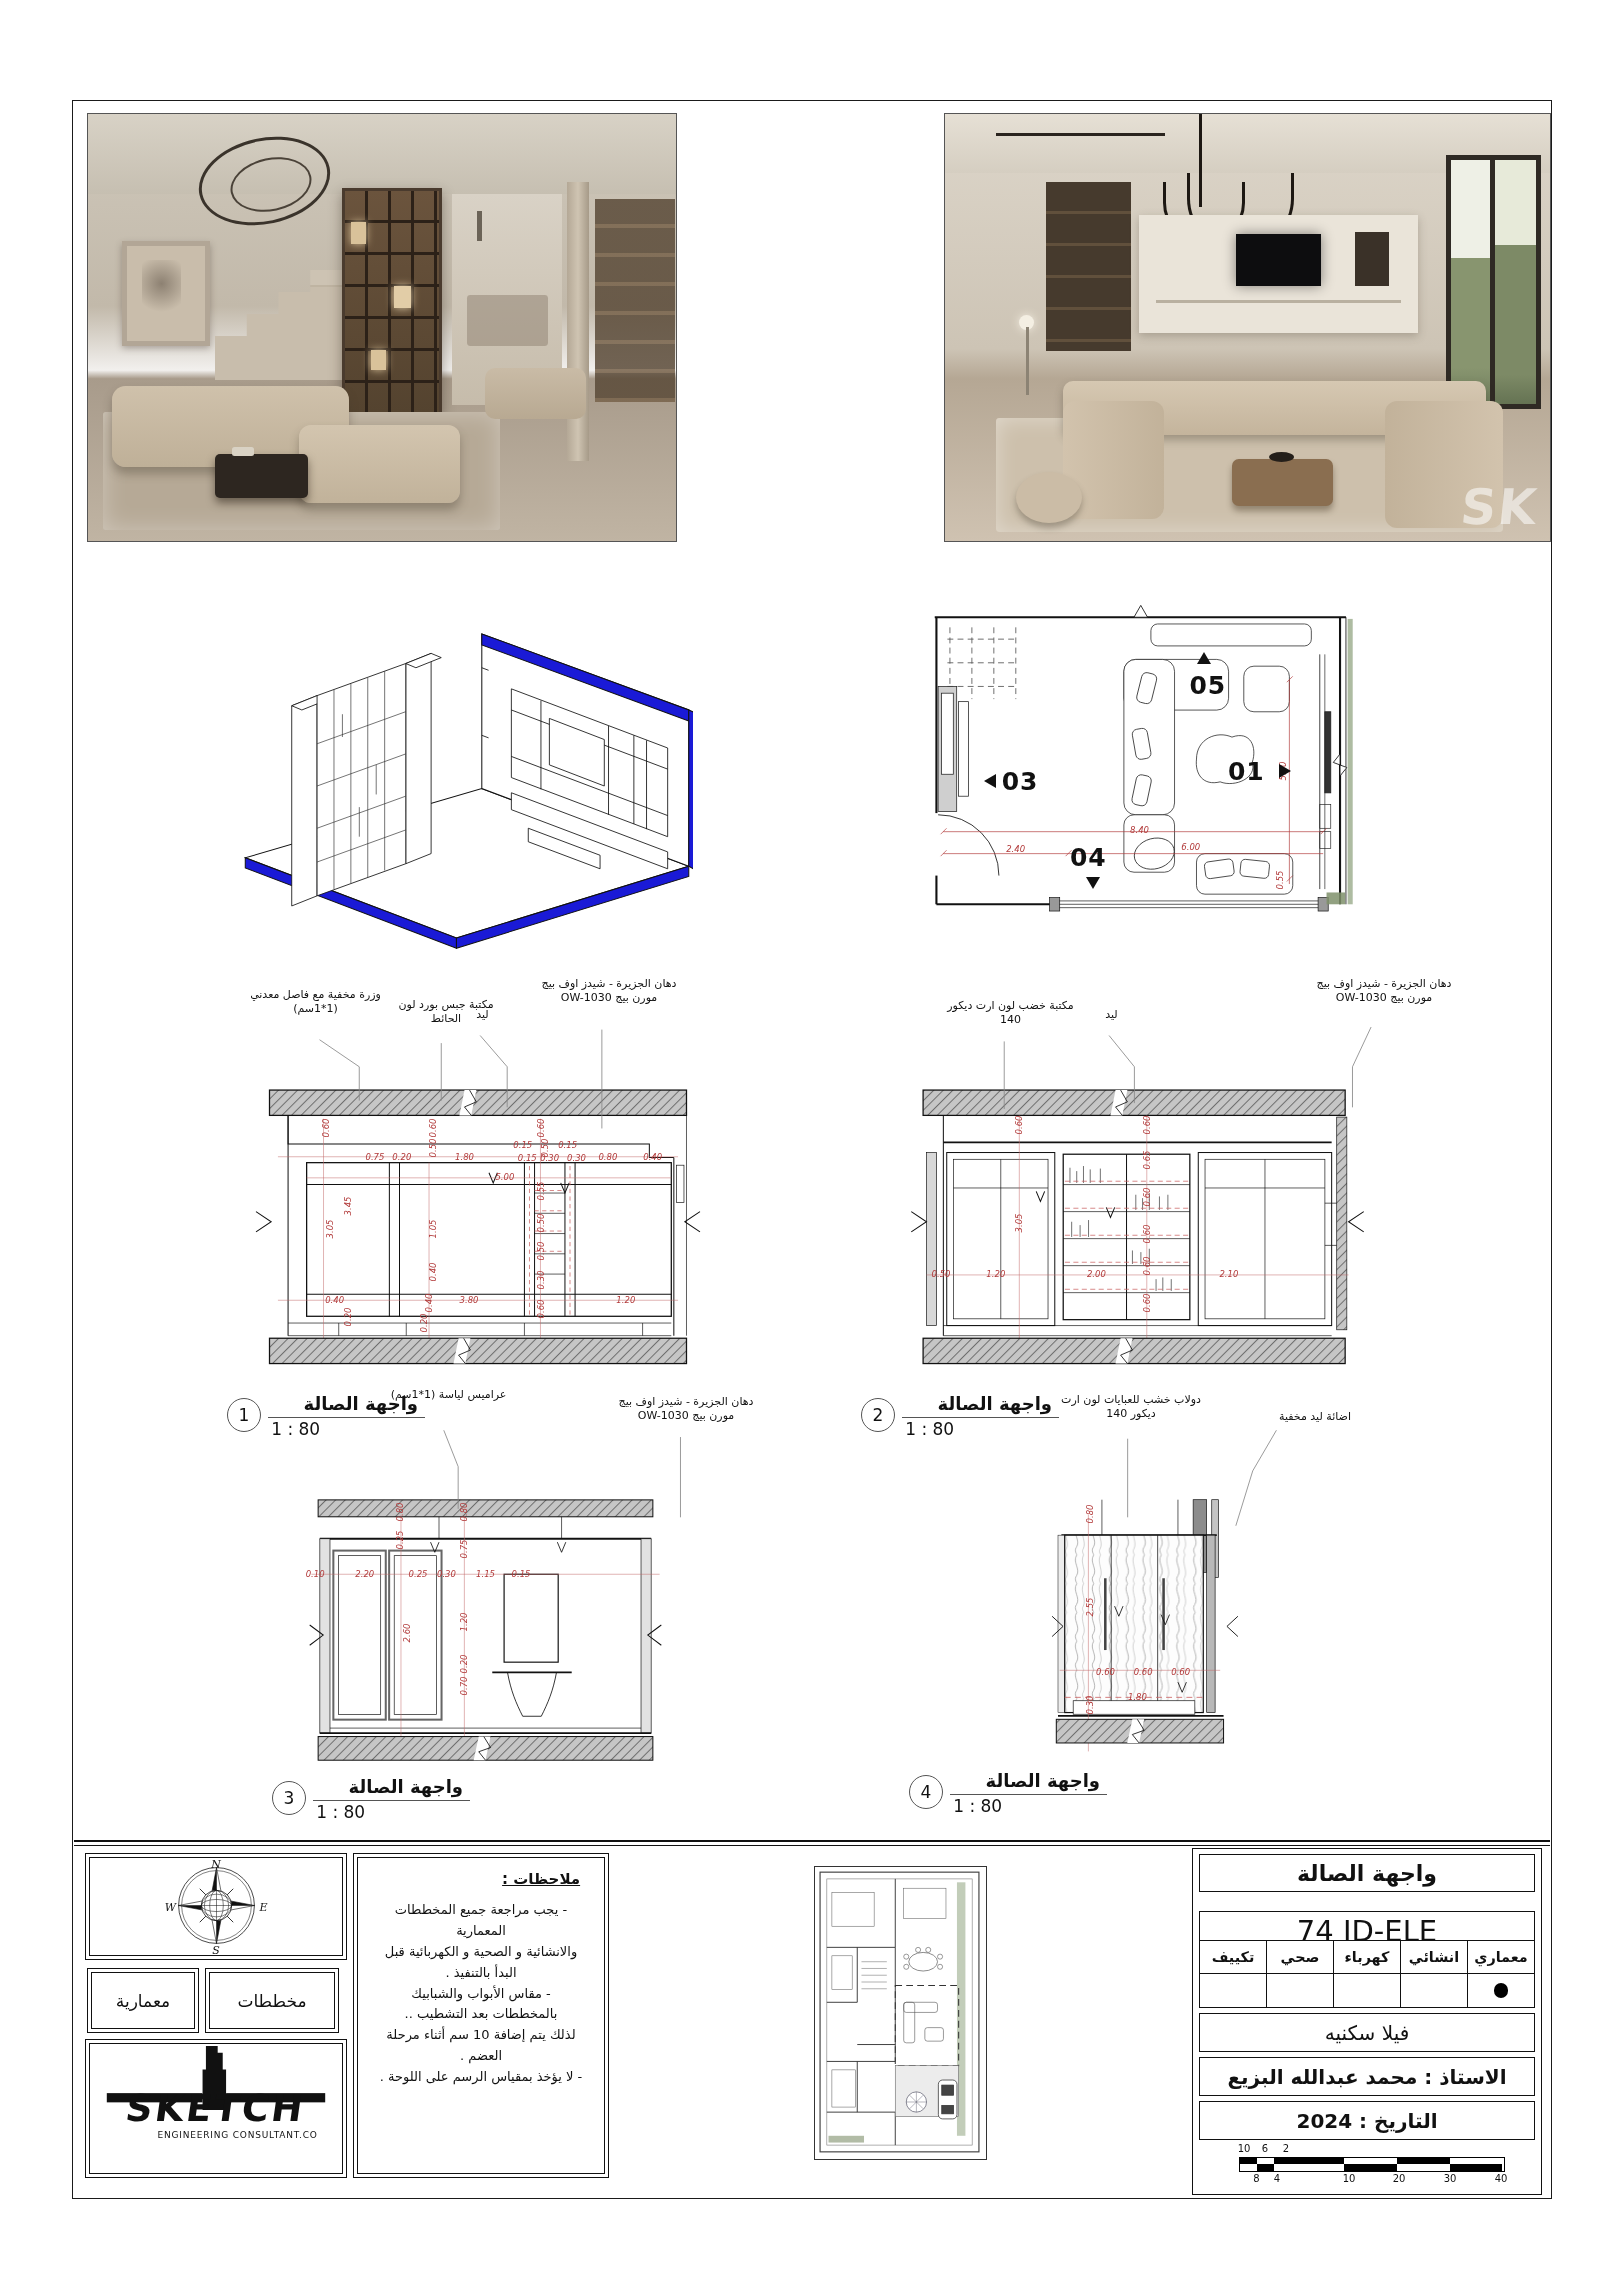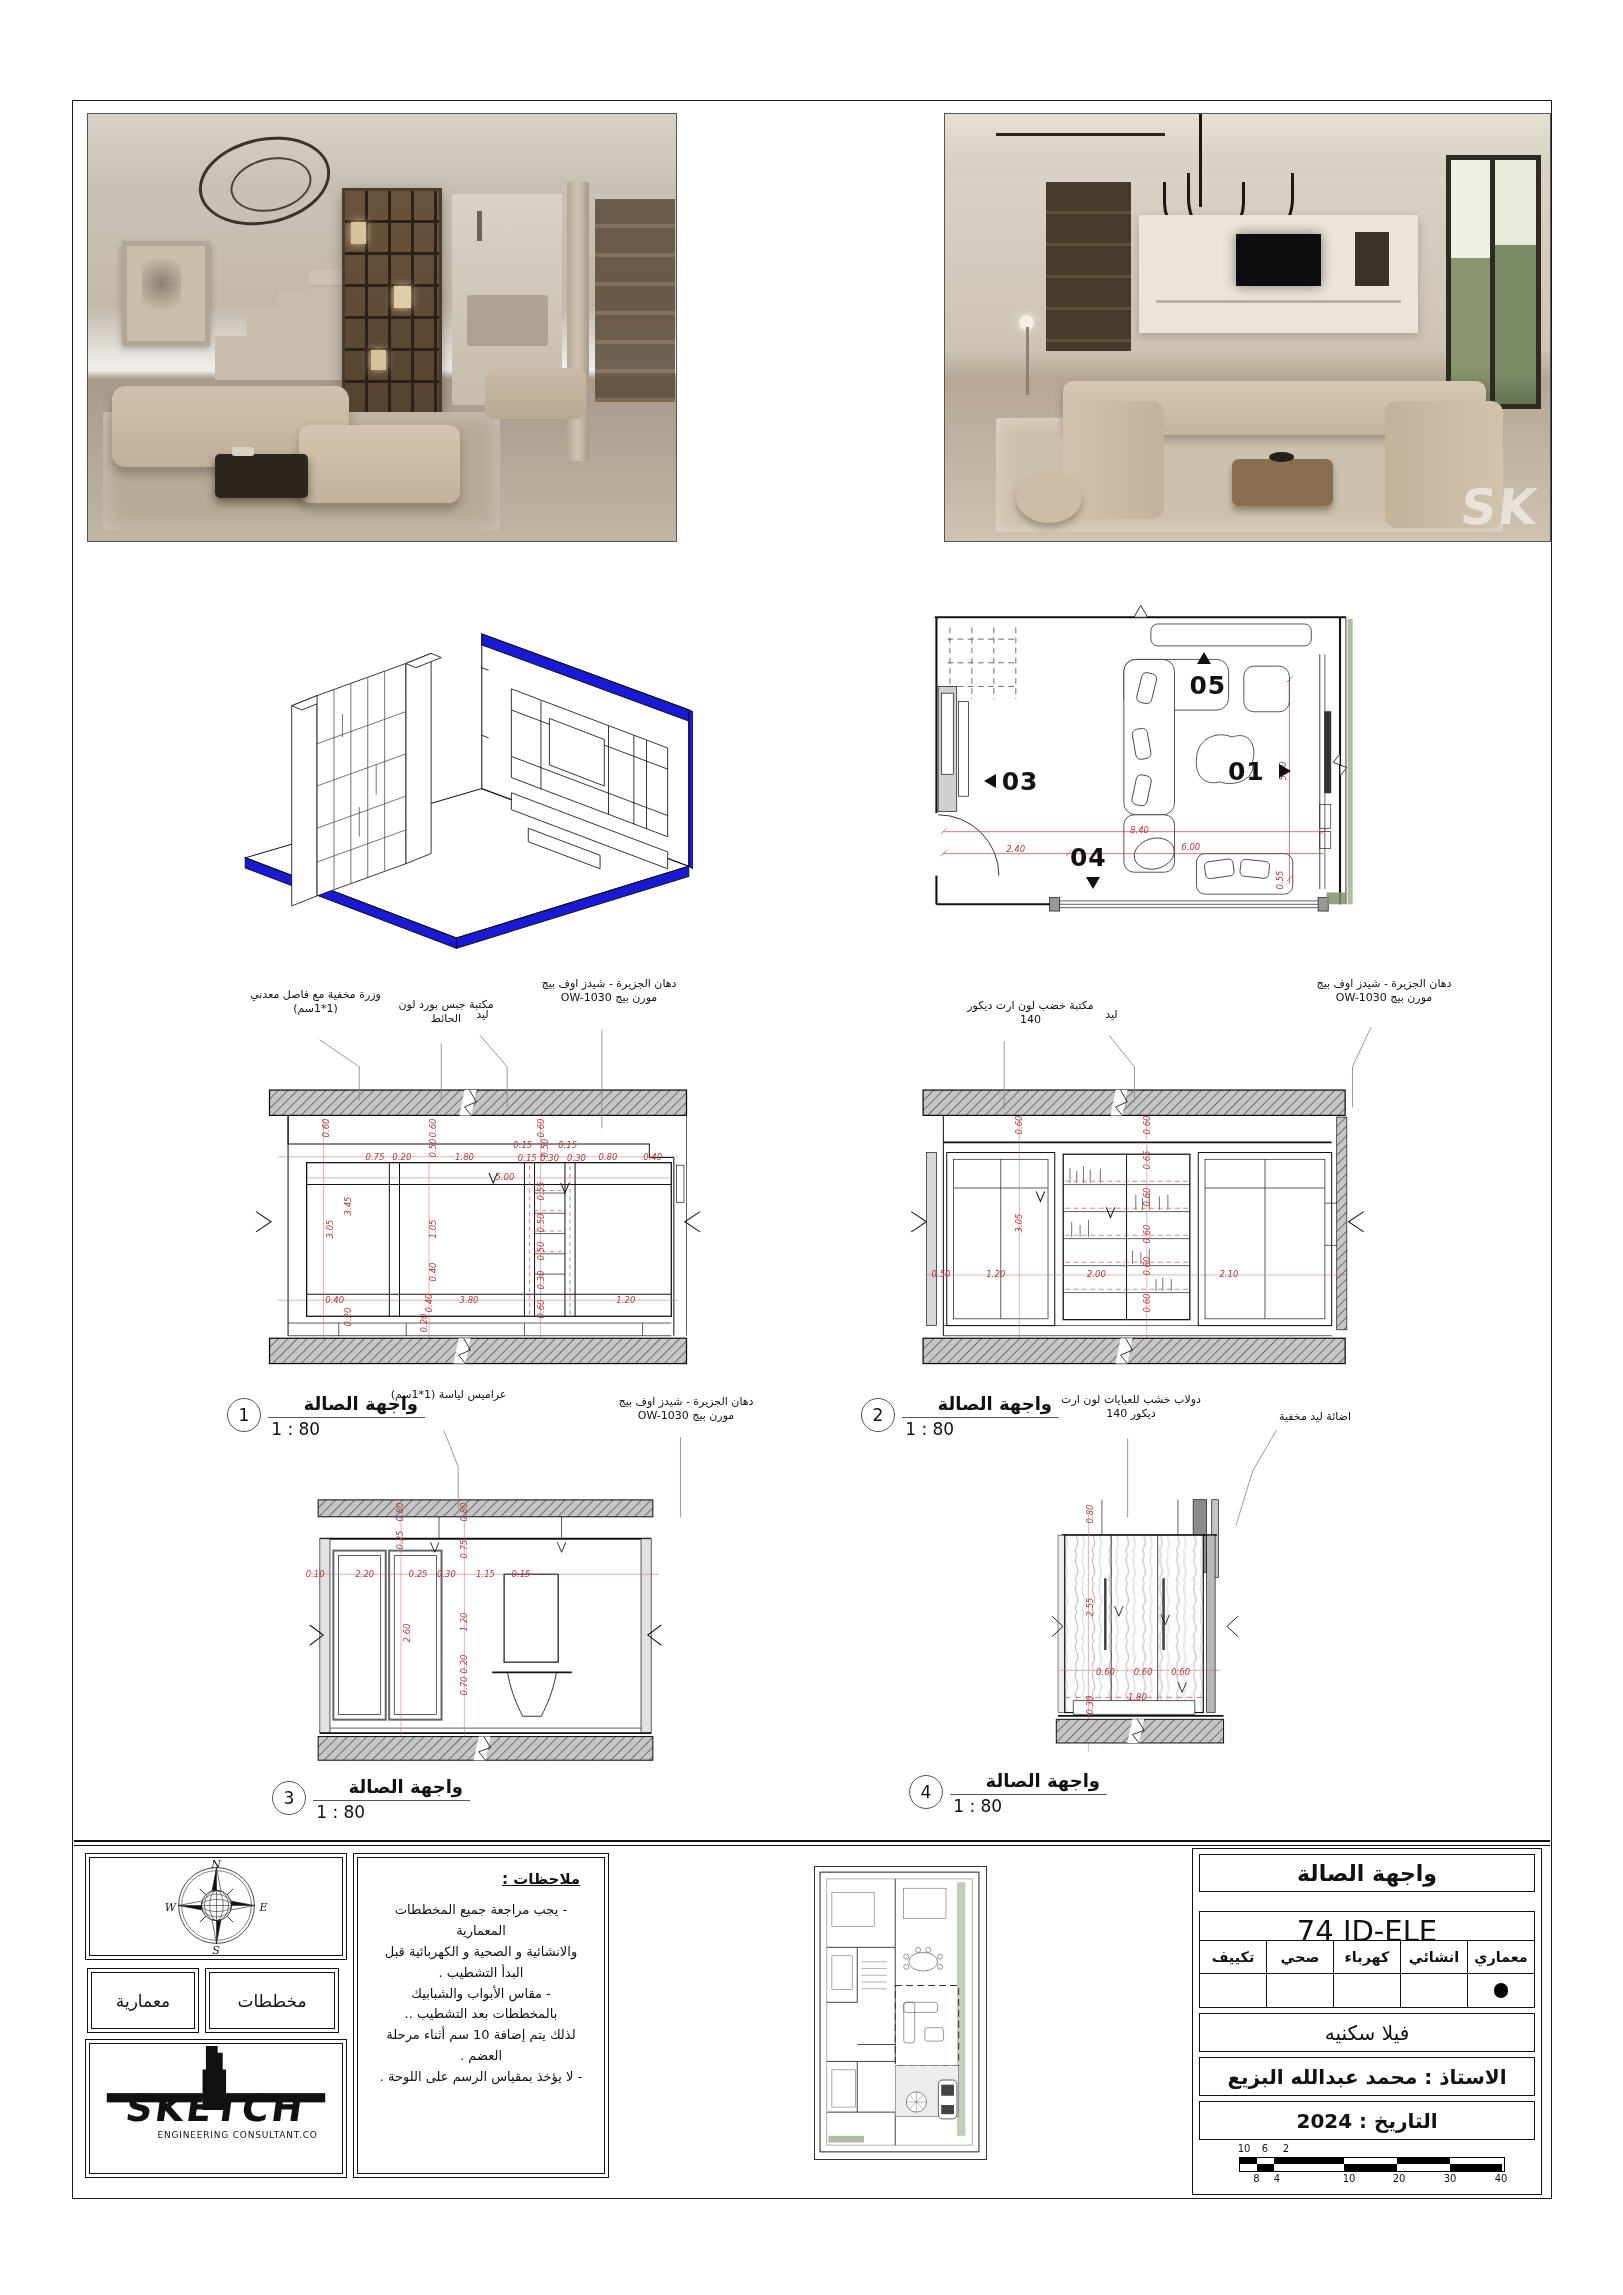--- a/index.html
+++ b/index.html
@@ -517,21 +517,21 @@
     <polyline points="1334,1702 1334,1795"></polyline>
     <polyline points="1510,1692 1482,1740 1462,1805"></polyline>
   </g>
 </svg>
 
 <div class="abs" style="left:0;top:0;width:1623px;height:2295px;pointer-events:none;">
     <div class="ann" style="left: 235px; top: 988px; width: 161px;">وزرة مخفية مع فاصل معدني (1*1سم)</div>
     <div class="ann" style="left: 391px; top: 998px; width: 110px;">مكتبة جبس بورد لون الحائط</div>
     <div class="ann" style="left: 457px; top: 1008px; width: 51px;">ليد</div>
     <div class="ann" style="left: 533px; top: 977px; width: 152px;">دهان الجزيرة - شيدز اوف بيج مورن بيج OW-1030</div>
-    <div class="ann" style="left: 967px; top: 999px; width: 127px;">مكتبة خضب لون ارت ديكور 140</div>
+    <div class="ann" style="left: 947px; top: 999px; width: 127px;">مكتبة خضب لون ارت ديكور 140</div>
     <div class="ann" style="left: 1086px; top: 1008px; width: 51px;">ليد</div>
     <div class="ann" style="left: 1306px; top: 977px; width: 156px;">دهان الجزيرة - شيدز اوف بيج مورن بيج OW-1030</div>
     <div class="ann" style="left: 385px; top: 1388px; width: 127px;">عراميس لياسة (1*1سم)</div>
     <div class="ann" style="left: 610px; top: 1395px; width: 152px;">دهان الجزيرة - شيدز اوف بيج مورن بيج OW-1030</div>
     <div class="ann" style="left: 1061px; top: 1393px; width: 140px;">دولاب خشب للعبايات لون ارت ديكور 140</div>
     <div class="ann" style="left: 1258px; top: 1410px; width: 114px;">اضائة ليد مخفية</div>
   </div>
 
 <div class="etitle" style="left:227px;top:1393px;">
   <div class="circ">1</div>
@@ -618,21 +618,21 @@
   </div>
 </div>
 
 <div class="tbbox" style="left:353px;top:1853px;width:254px;height:323px;">
   <div class="inner" style="padding:12px 8.5px;box-sizing:border-box;">
     <div style="direction:rtl;text-align:right;padding-right:15px;font:bold 15px 'DejaVu Sans',sans-serif;text-decoration:underline;margin-bottom:12px;">ملاحظات :</div>
     <div>
         <div class="note-line">- يجب مراجعة جميع المخططات</div>
         <div class="note-line">المعمارية</div>
         <div class="note-line">والانشائية و الصحية و الكهربائية قبل</div>
-        <div class="note-line">البدأ التشطيب .</div>
+        <div class="note-line">البدأ بالتنفيذ .</div>
         <div class="note-line">- مقاس الأبواب والشبابيك</div>
         <div class="note-line">بالمخططات بعد التشطيب ..</div>
         <div class="note-line">لذلك يتم إضافة 10 سم أثناء مرحلة</div>
         <div class="note-line">العضم .</div>
         <div class="note-line">- لا يؤخذ بمقياس الرسم على اللوحة .</div>
       </div>
   </div>
 </div>
 
 <div class="abs" style="left:814px;top:1866px;width:171px;height:292px;border:0.8px solid #333;">

